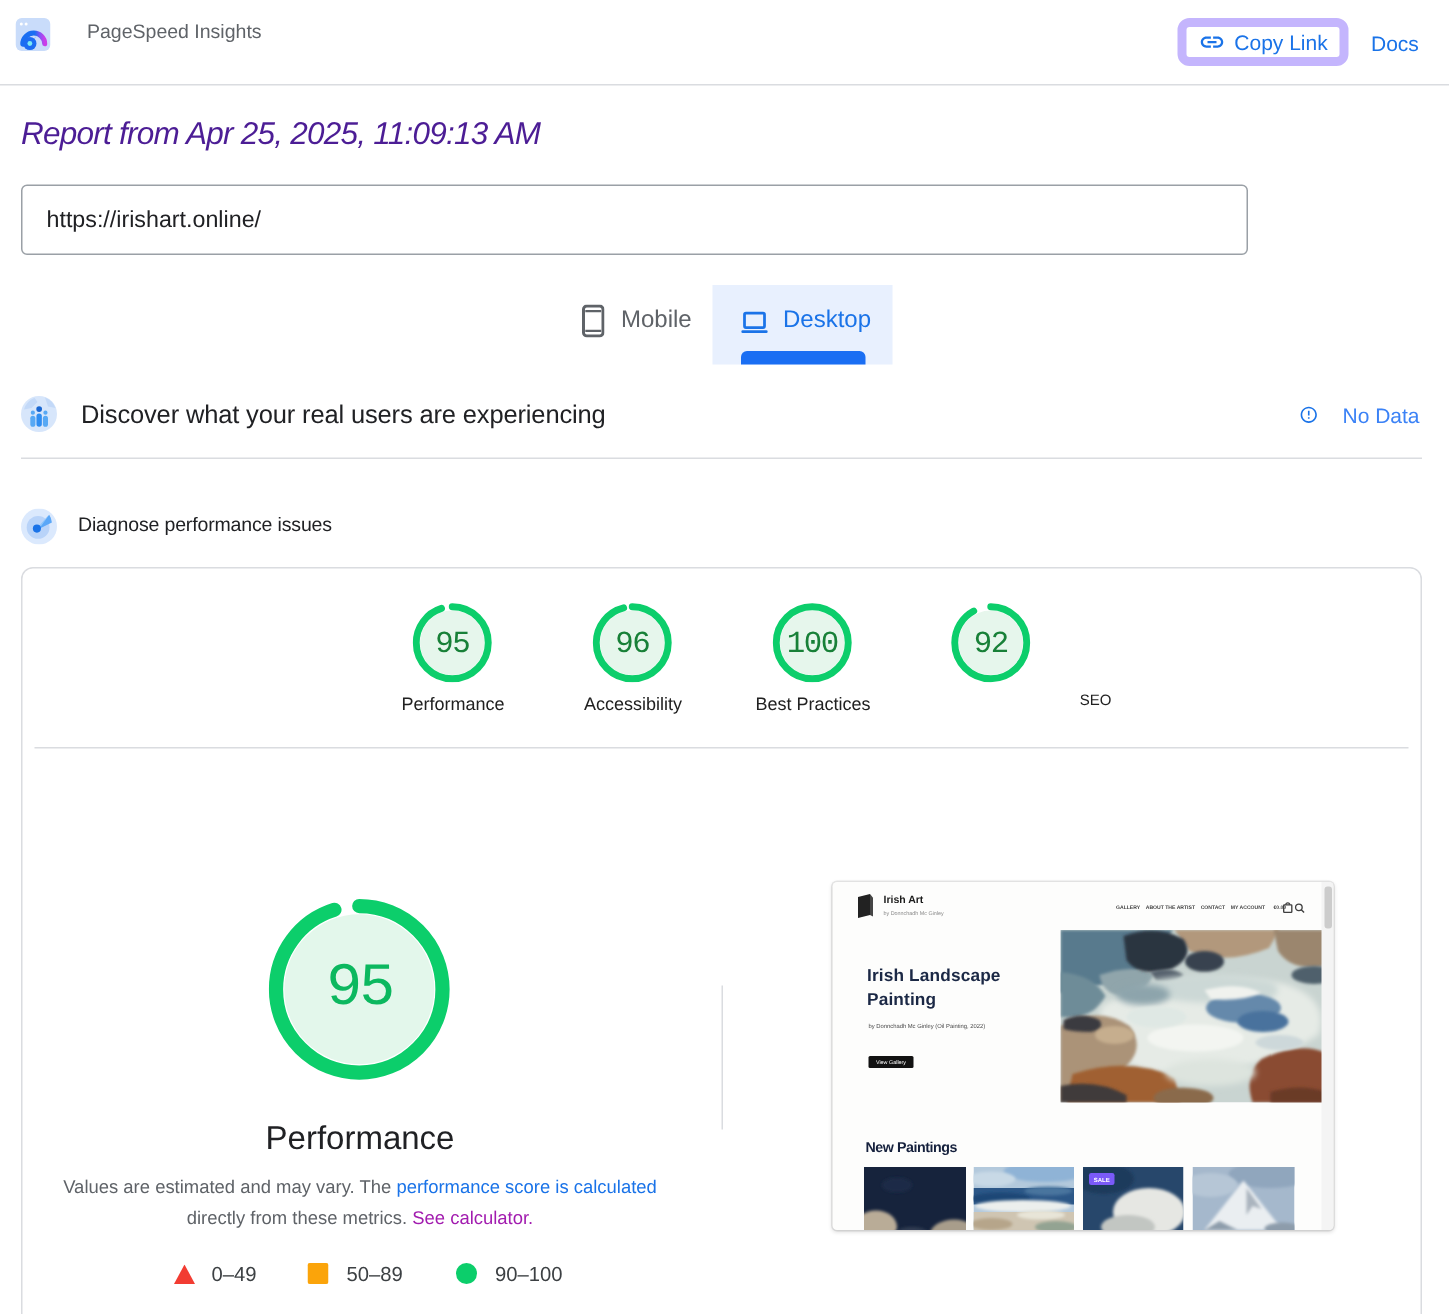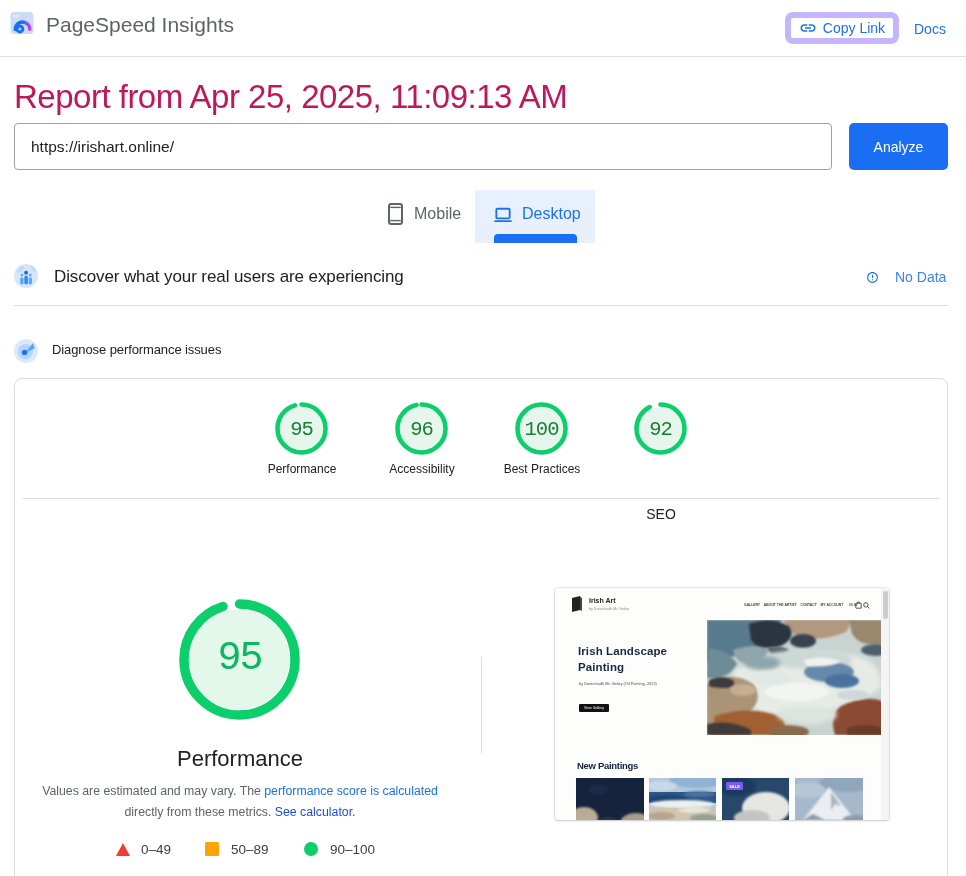--- a/index.html
+++ b/index.html
@@ -24,34 +24,33 @@
       </defs>
       <rect x="0.5" y="1" width="23" height="22" rx="4" fill="#c9dcfa"></rect>
       <circle cx="4.2" cy="5" r="1" fill="#fff"></circle>
       <circle cx="7.4" cy="5" r="1" fill="#fff"></circle>
       <path d="M5.2 18.5 A 7.3 7.3 0 0 1 19.8 18.2" fill="none" stroke="url(#lgArc)" stroke-width="3.4" stroke-linecap="round"></path>
       <path d="M9.9 18 L16.2 10.8 L12 15.8 Z" fill="#1d6cf2"></path>
       <circle cx="9.9" cy="18" r="4.4" fill="#1d6cf2"></circle>
       <circle cx="9.9" cy="18" r="1.6" fill="#7ae8f5"></circle>
     </svg>
   </div>
-  <div class="abs" style="left:46px;top:13px;font-size:21px;color:#5f6368;">PageSpeed Insights</div>
+  <div class="abs" style="left:58px;top:13px;font-size:13px;color:#5f6368;">PageSpeed Insights</div>
 
   <a class="abs" style="left:785px;top:12px;width:114px;height:32px;border:6px solid #c4b5fd;border-radius:8px;display:flex;align-items:center;justify-content:center;gap:6px;text-decoration:none;">
     <svg width="18" height="18" viewBox="0 0 24 24" fill="#1a73e8">
         <path d="M17 7h-4v2h4c1.65 0 3 1.35 3 3s-1.35 3-3 3h-4v2h4c2.76 0 5-2.24 5-5s-2.24-5-5-5zm-6 8H7c-1.65 0-3-1.35-3-3s1.35-3 3-3h4V7H7c-2.76 0-5 2.24-5 5s2.24 5 5 5h4v-2zm-3-4h8v2H8z"></path>
       </svg>
     <span style="font-size:14px;font-weight:500;color:#1a73e8;">Copy Link</span>
   </a>
   <div class="abs" style="left:914px;top:21px;font-size:14px;font-weight:500;color:#1a73e8;">Docs</div>
 
-  <div class="abs" style="left:14px;top:78px;font-size:33px;letter-spacing:-0.5px;color:#be185d;">Report from Apr 25, 2025, 11:09:13 AM</div>
+  <div class="abs" style="left:14px;top:78px;font-size:21px;letter-spacing:-0.5px;color:#4c1d95;font-style:italic;">Report from Apr 25, 2025, 11:09:13 AM</div>
 
   <div class="abs" style="left:14px;top:123px;width:818px;height:47px;border:1px solid #9aa0a6;border-radius:4px;display:flex;align-items:center;padding-left:16px;font-size:15.5px;color:#202124;">https://irishart.online/</div>
-  <div class="abs" style="left:849px;top:123px;width:99px;height:47px;background:#1a6ef3;border-radius:5px;display:flex;align-items:center;justify-content:center;font-size:14px;font-weight:500;color:#fff;">Analyze</div>
 
   <div class="abs" style="left:475px;top:190px;width:120px;height:53px;background:#e8f0fe;"></div>
   <div class="abs" style="left:388px;top:203px;">
     <svg width="15" height="22" viewBox="0 0 15 22">
         <rect x="1" y="1" width="13" height="20" rx="2.2" fill="none" stroke="#5f6368" stroke-width="2"></rect>
         <line x1="2.2" y1="4.4" x2="12.8" y2="4.4" stroke="#5f6368" stroke-width="1.4"></line>
         <line x1="2.2" y1="17.6" x2="12.8" y2="17.6" stroke="#5f6368" stroke-width="1.4"></line>
       </svg>
   </div>
   <div class="abs" style="left:414px;top:205px;font-size:16px;color:#5f6368;">Mobile</div>
@@ -124,33 +123,33 @@
     </svg>
   </div>
   <div class="abs" style="left:462px;top:462px;width:160px;text-align:center;font-size:12px;color:#212121;">Best Practices</div>
   <div class="abs" style="left:634px;top:402px;width:53px;text-align:center;">
     <svg width="53" height="53" viewBox="0 0 53 53">
       <circle cx="26.5" cy="26.5" r="21.5" fill="#e6f6ec"></circle>
       <circle cx="26.5" cy="26.5" r="24" fill="none" stroke="#0cce6b" stroke-width="4.6" stroke-linecap="round" stroke-dasharray="138.74 150.8" transform="rotate(-90 26.5 26.5)"></circle>
       <text x="26.5" y="32.6" text-anchor="middle" font-family="Liberation Mono, monospace" font-size="20.5" letter-spacing="-1" fill="#188038">92</text>
     </svg>
   </div>
-  <div class="abs" style="left:581px;top:462px;width:160px;text-align:center;font-size:14px;color:#212121;margin-top:44px;">SEO</div>
+  <div class="abs" style="left:581px;top:462px;width:160px;text-align:right;font-size:10px;color:#212121;">SEO</div>
 
   <div class="abs" style="left:23px;top:498px;width:916px;height:1px;background:#dadce0;"></div>
 
   <div class="abs" id="big-gauge" style="left:179px;top:599px;">
     <svg width="121" height="121" viewBox="0 0 121 121">
       <circle cx="60.5" cy="60.5" r="50" fill="#e3f7eb"></circle>
       <circle cx="60.5" cy="60.5" r="55.5" fill="none" stroke="#0cce6b" stroke-width="9.5" stroke-linecap="round" stroke-dasharray="331.3 348.7" transform="rotate(-90 60.5 60.5)"></circle>
       <text x="60.5" y="70" text-anchor="middle" font-family="Liberation Mono, monospace" font-size="40" letter-spacing="-2" fill="#0cb85f">95</text>
     </svg>
   </div>
   <div class="abs" style="left:120px;top:746px;width:240px;text-align:center;font-size:22px;color:#202124;">Performance</div>
-  <div class="abs" style="left:0px;top:781px;width:480px;text-align:center;font-size:12.3px;color:#5f6368;line-height:20.5px;">Values are estimated and may vary. The <span style="color:#1a73e8;">performance score is calculated</span><br>directly from these metrics. <span style="color:#1d4ed8;">See calculator.</span></div>
+  <div class="abs" style="left:0px;top:781px;width:480px;text-align:center;font-size:12.3px;color:#5f6368;line-height:20.5px;">Values are estimated and may vary. The <span style="color:#1a73e8;">performance score is calculated</span><br>directly from these metrics. <span style="color:#a21caf;">See calculator.</span></div>
 
   <svg class="abs" style="left:116px;top:843px;" width="14" height="13" viewBox="0 0 14 13">
       <path d="M7 0 L14 13 L0 13 Z" fill="#f23c32"></path>
     </svg>
   <div class="abs" style="left:141px;top:842px;font-size:13.5px;color:#3c4043;white-space:nowrap;">0–49</div>
   <svg class="abs" style="left:205px;top:842px;" width="14" height="14" viewBox="0 0 14 14">
       <rect width="14" height="14" rx="1.5" fill="#fba40a"></rect>
     </svg>
   <div class="abs" style="left:231px;top:842px;font-size:13.5px;color:#3c4043;white-space:nowrap;">50–89</div>
   <svg class="abs" style="left:304px;top:842px;" width="14" height="14" viewBox="0 0 14 14">

